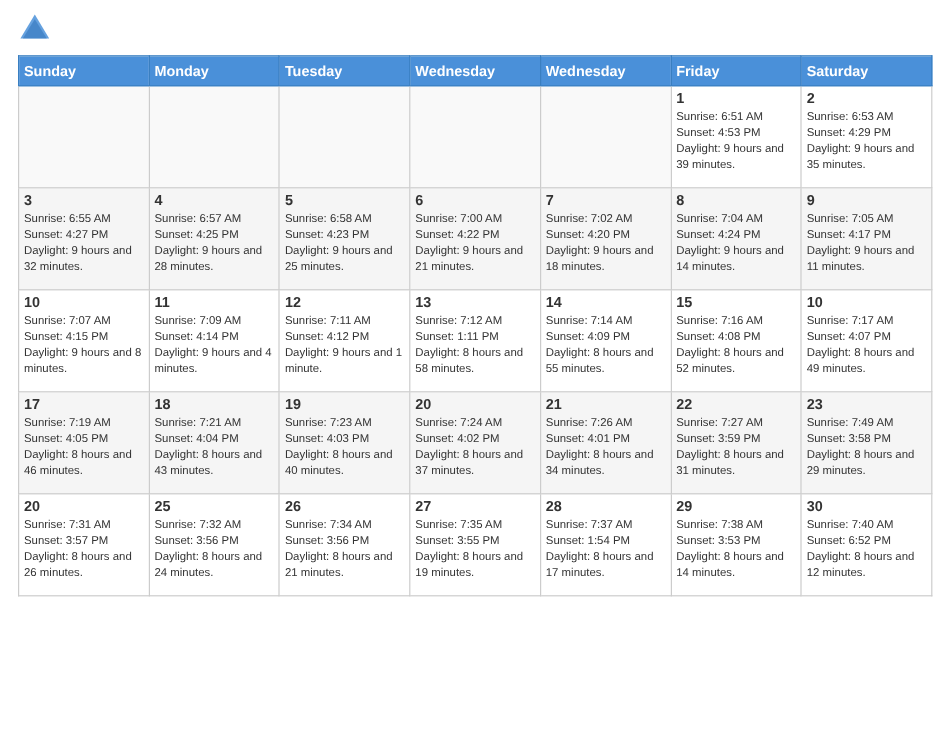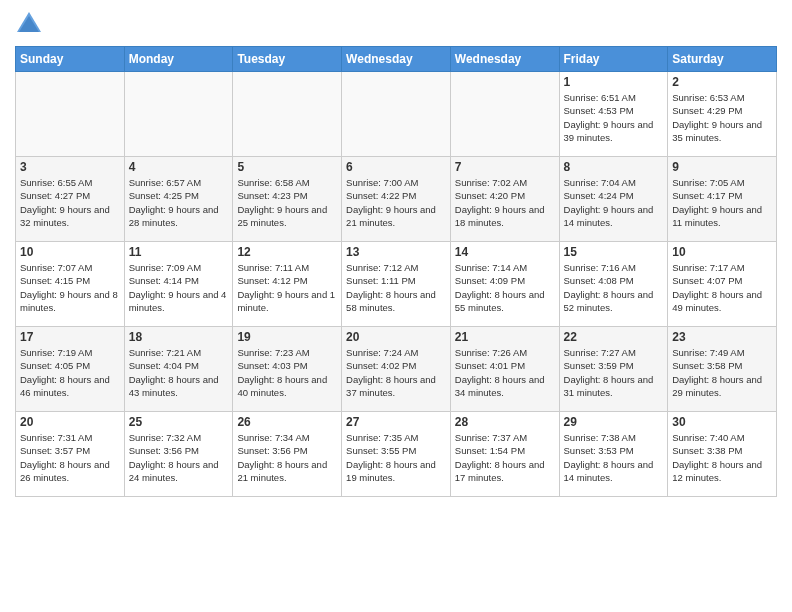--- a/index.html
+++ b/index.html
@@ -342,20 +342,20 @@
           <td>
             <span class="day-num">29</span>
             <div class="day-info">Sunrise: 7:38 AM
 Sunset: 3:53 PM
 Daylight: 8 hours
 and 14 minutes.</div>
           </td>
           <td>
             <span class="day-num">30</span>
             <div class="day-info">Sunrise: 7:40 AM
-Sunset: 3:38 PM
+Sunset: 6:52 PM
 Daylight: 8 hours
 and 12 minutes.</div>
           </td>
         </tr>
       </tbody>
   </table>
 </div>
 
 </body></html>

